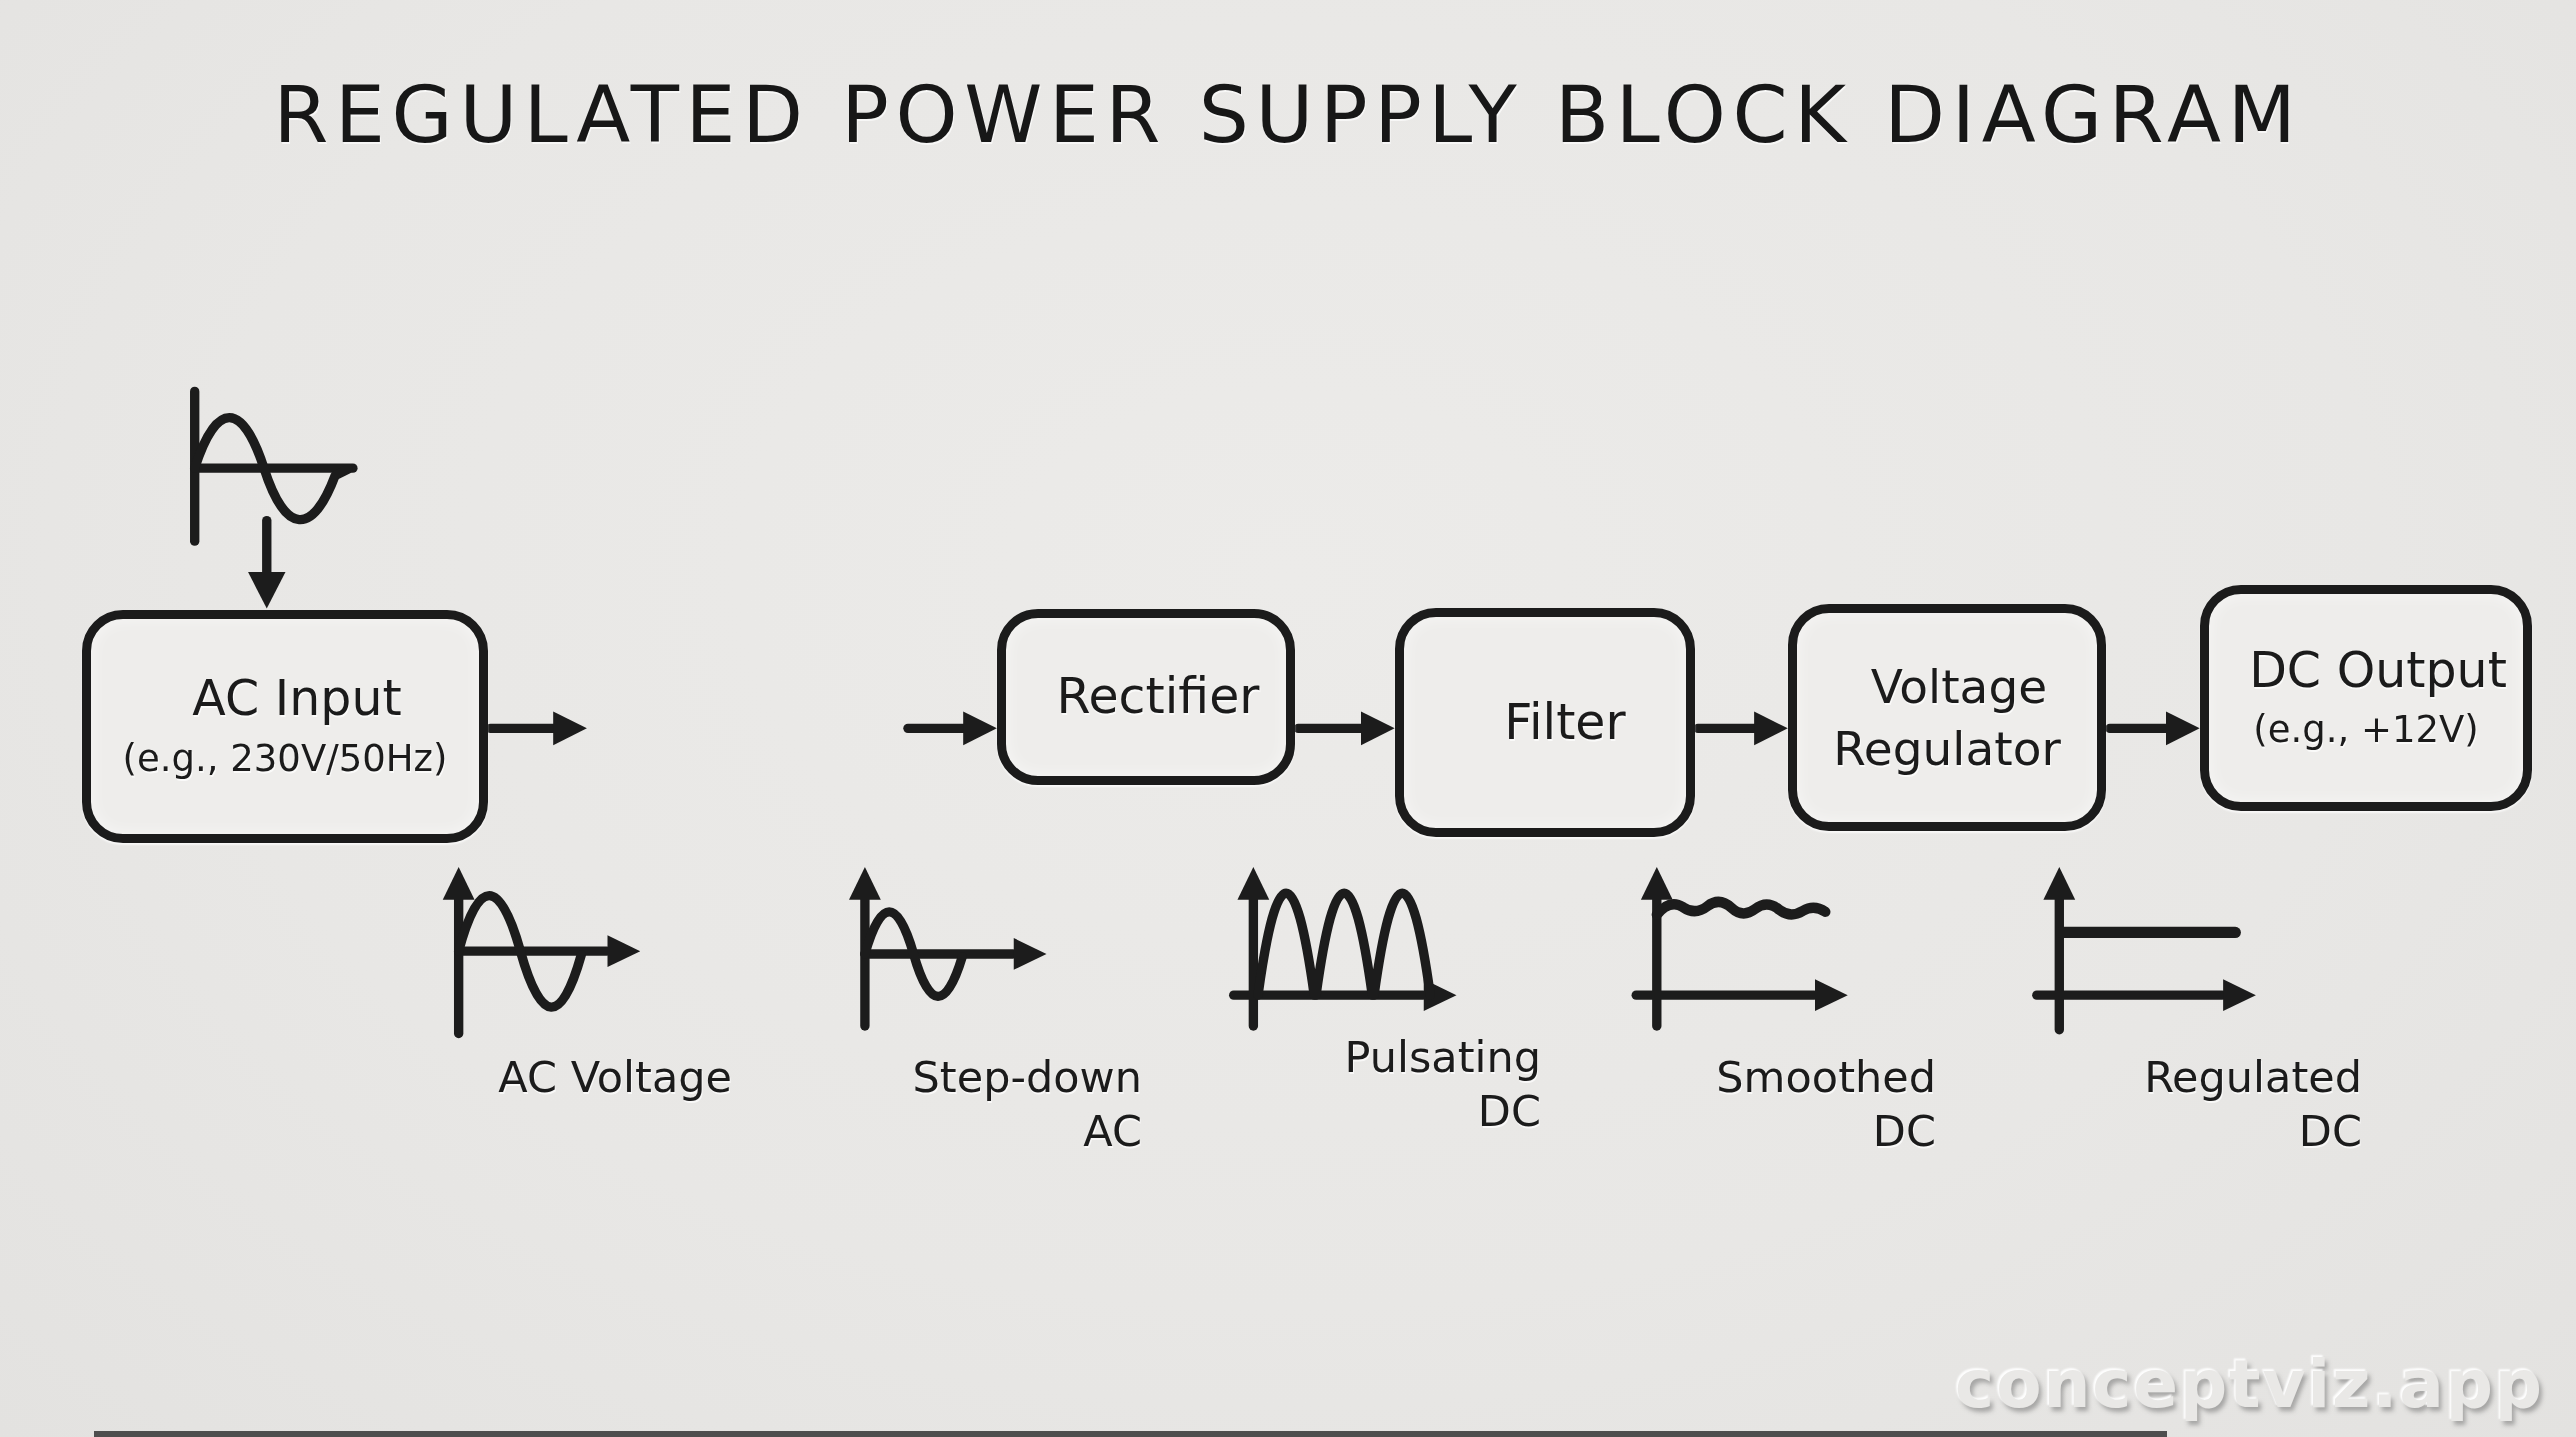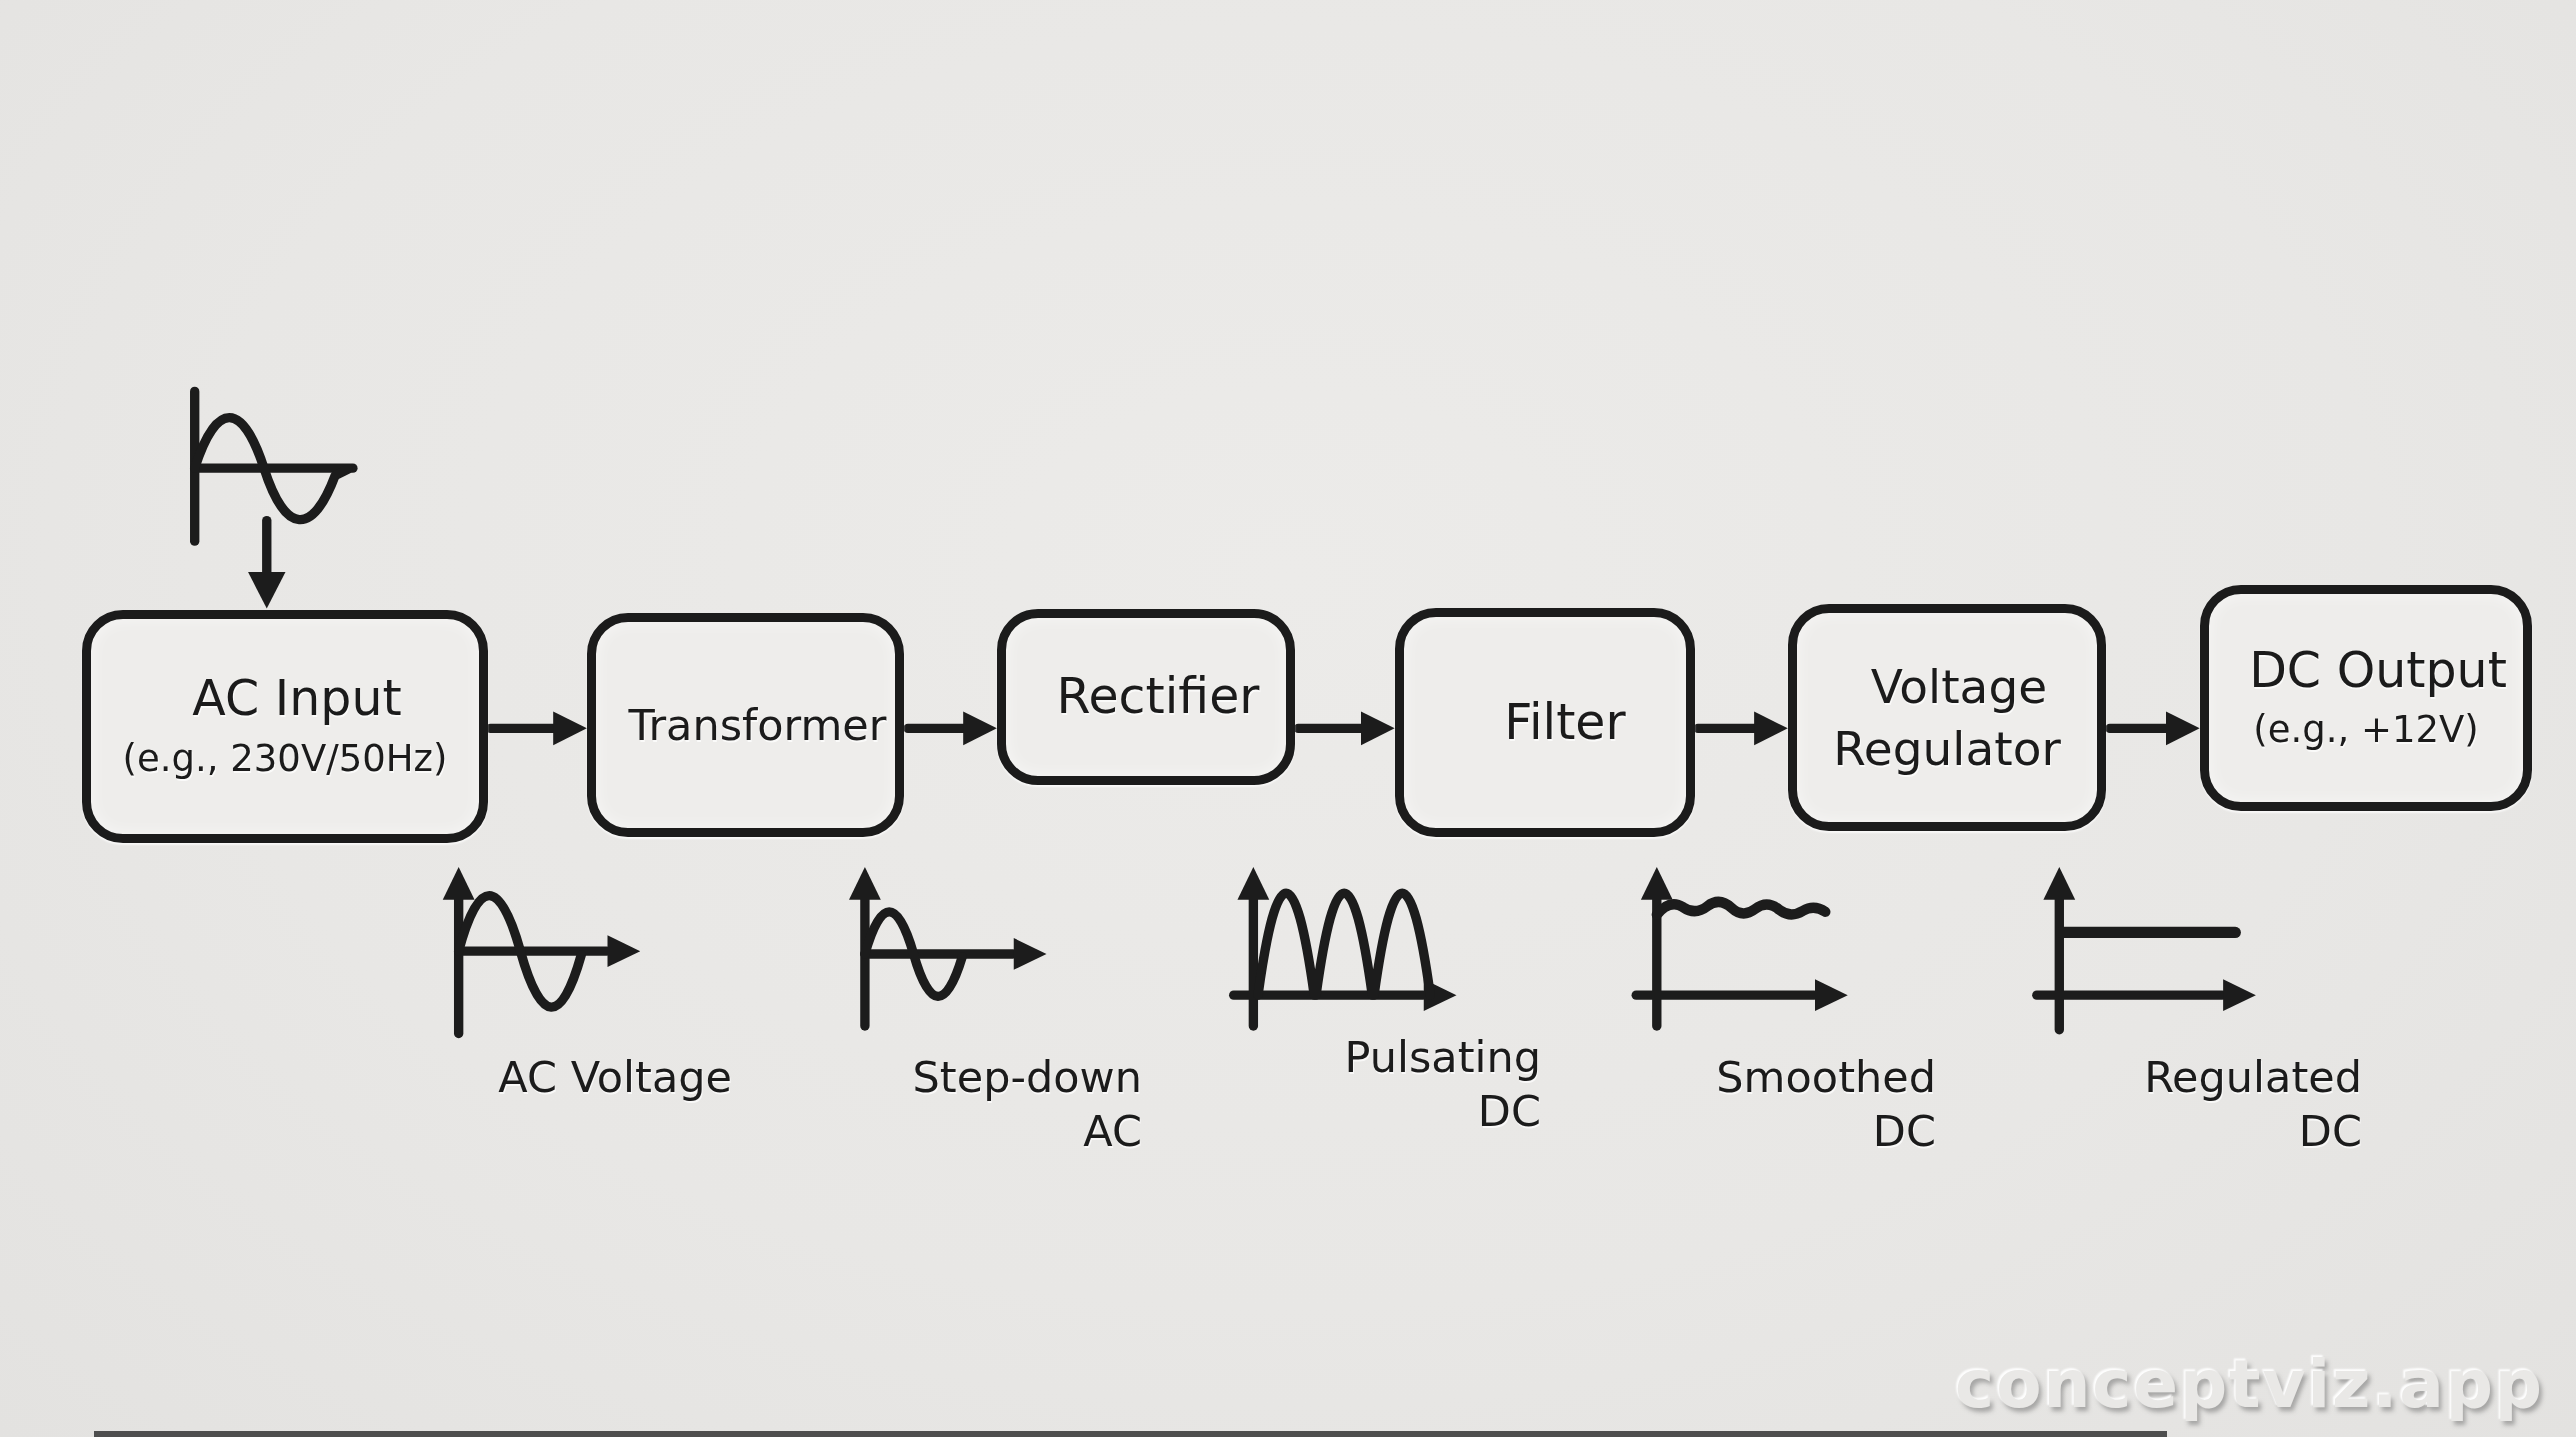--- a/index.html
+++ b/index.html
@@ -84,20 +84,21 @@
     width: 2073px; height: 6.6px;
     background: #343434;
     opacity: 0.85;
   }
 </style>
 </head>
 <body>
 
 <div class="stage">
 
+  <div class="title">REGULATED POWER SUPPLY BLOCK DIAGRAM</div>
 
   <svg class="diagram-svg" viewBox="0 0 2752 1536">
 
     <g>
       <path d="M208 418 L208 578"></path>
       <path d="M208 500 L377 500"></path>
       <path d="M208 500 C231 428 259 428 282 500 C305 572 334 572 358 508 L372 501"></path>
     </g>
     <g>
       <path d="M285 556 L285 616"></path>
@@ -163,23 +164,20 @@
       <path d="M2176 1063 L2374 1063"></path>
         <polygon points="2410,1063 2375,1046 2375,1080"></polygon>
       <path d="M2202 996 L2388 996" style="stroke-width:12"></path>
     </g>
   </svg>
 
   <div class="block b1">
     <div class="l1">AC Input</div>
     <div class="l2">(e.g., 230V/50Hz)</div>
   </div>
-  <div class="block b2">
-    <div class="l1">Transformer</div>
-  </div>
   <div class="block b3">
     <div class="l1">Rectifier</div>
   </div>
   <div class="block b4">
     <div class="l1">Filter</div>
   </div>
   <div class="block b5">
     <div class="l1">Voltage</div>
     <div class="l2 same">Regulator</div>
   </div>

